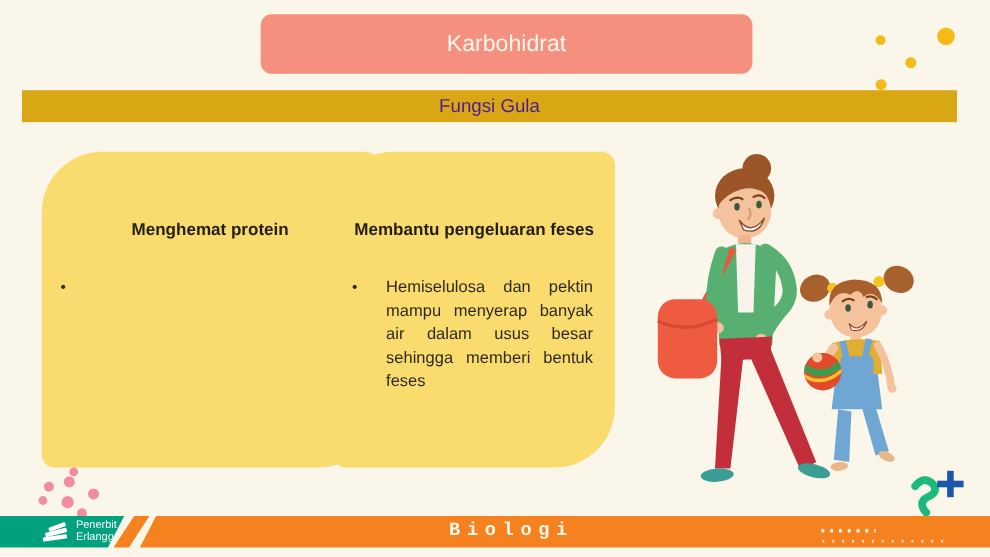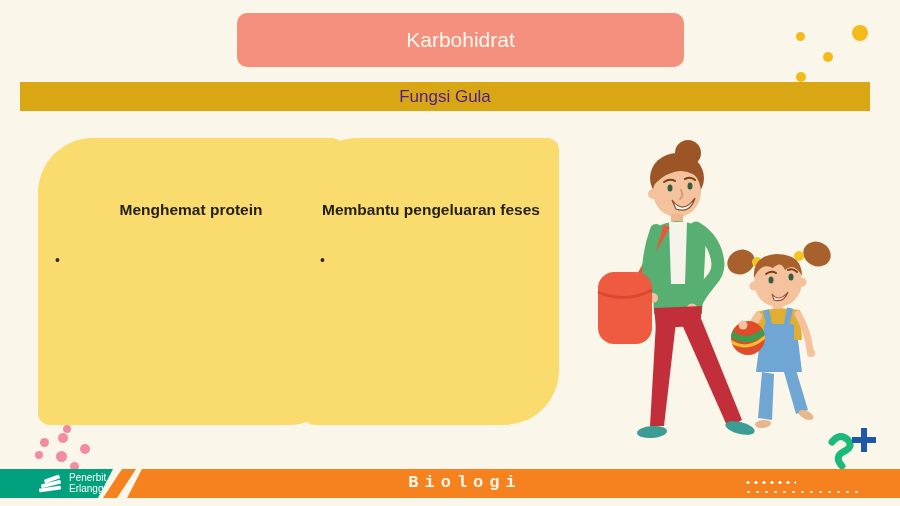--- a/index.html
+++ b/index.html
@@ -83,20 +83,21 @@
     <div class="card-title">Menghemat protein</div>
     <div class="bullet-row">
       <span class="bullet-marker">•</span>
     </div>
   </div>
 
   <div class="card c2">
     <div class="card-title">Membantu pengeluaran feses</div>
     <div class="bullet-row">
       <span class="bullet-marker">•</span>
+      <span class="bullet-text">Hemiselulosa dan pektin mampu menyerap banyak air dalam usus besar sehingga memberi bentuk feses</span>
     </div>
   </div>
 
   <svg class="illus" viewBox="0 0 310 332" aria-hidden="true">
 
     <g>
       <circle cx="98" cy="31" r="13" fill="#9B5526"></circle>
       <ellipse cx="87" cy="56" rx="27" ry="25" fill="#9B5526"></ellipse>
       <ellipse cx="87" cy="70" rx="24" ry="25" fill="#F4C29D"></ellipse>
       <path d="M62,66 Q62,40 88,38 Q110,38 112,60 Q100,46 84,50 Q70,54 62,66 Z" fill="#9B5526"></path>

